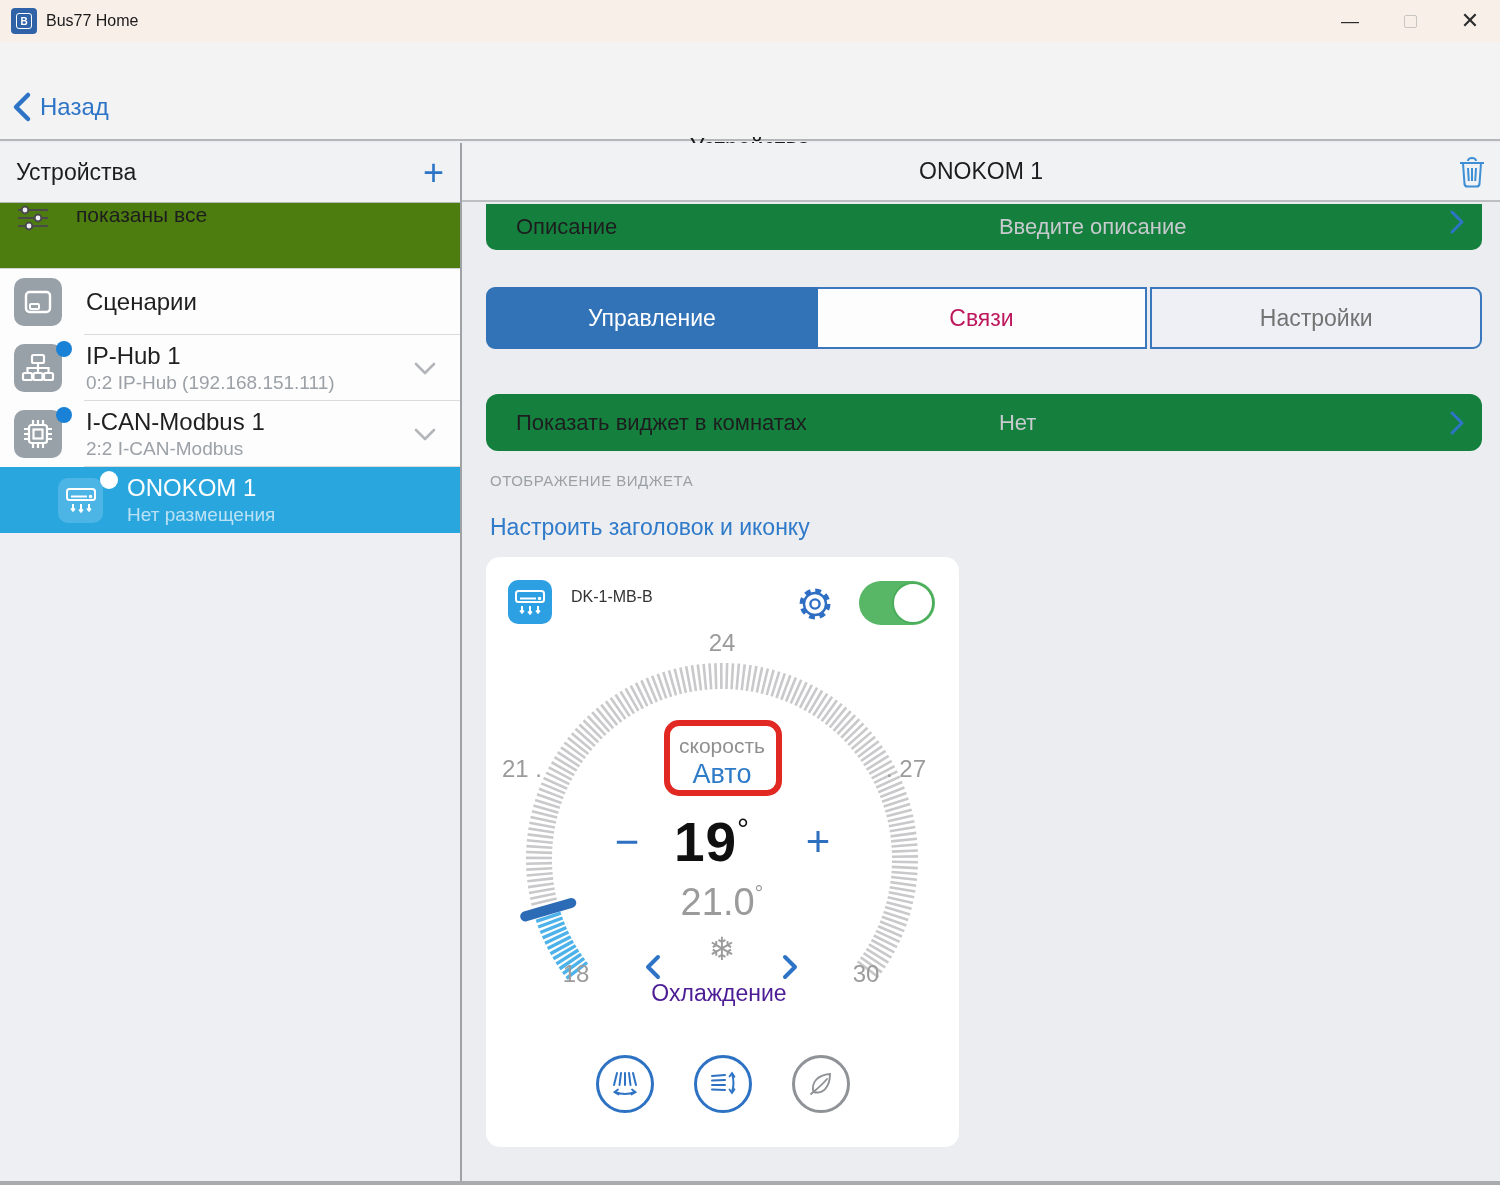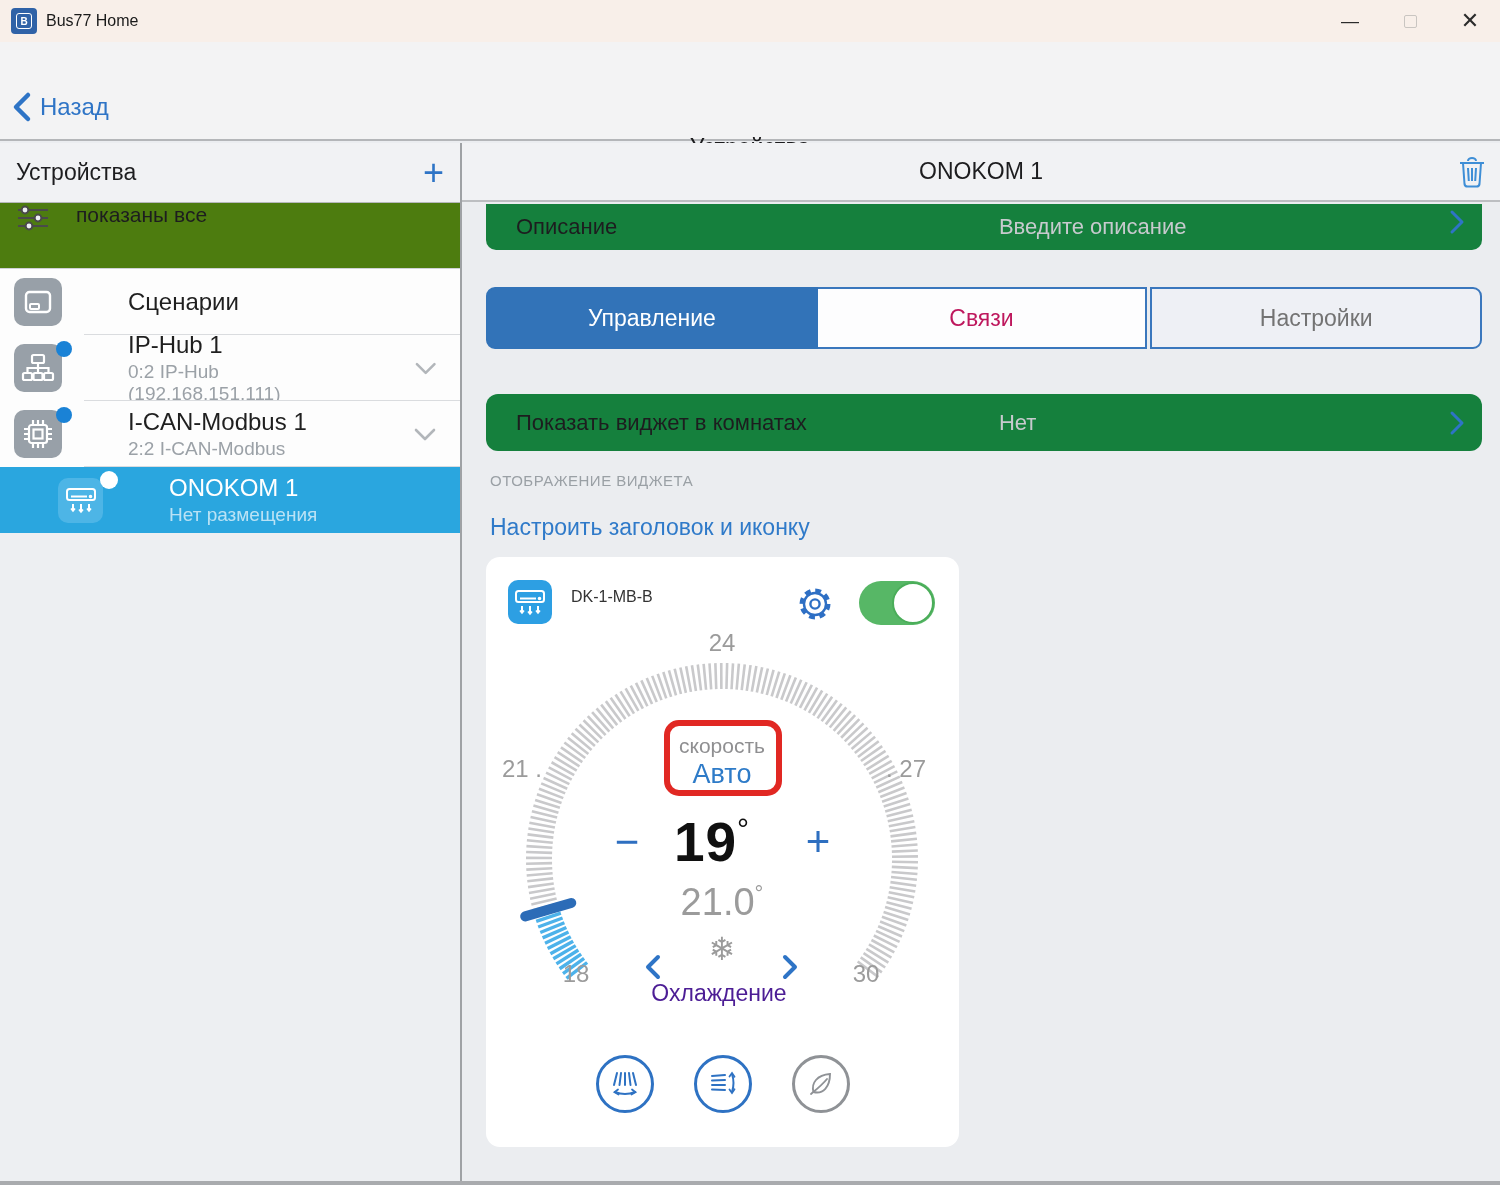--- a/index.html
+++ b/index.html
@@ -27,21 +27,21 @@
   .sidebar { width:462px; height:100%; background:#edeff2; border-right:2px solid #9fa2a5; position:relative; }
   .mainpanel { flex:1; height:100%; position:relative; background:#ebedf0; }
 
   
   .sb-header { height:60px; background:#f1f2f4; border-bottom:1px solid #b6b8bb; display:flex; align-items:center; padding:0 16px; }
   .sb-header .t { font-size:23px; color:#1d1d1f; }
   .sb-add { margin-left:auto; color:#2e74c6; font-size:36px; font-weight:300; line-height:30px; }
   .sb-filter { height:66px; background:#4d7c0f; border-bottom:1px solid #cfd2d6; display:flex; align-items:flex-start; padding:0 16px; }
   .sb-filter .t { font-size:21px; color:#1d1d1f; margin-left:26px; }
   .sb-list { background:#fdfdfd; }
-  .sb-row { height:66px; background:#fdfdfd; position:relative; display:flex; align-items:center; padding:0 14px;gap:42px; }
+  .sb-row { height:66px; background:#fdfdfd; position:relative; display:flex; align-items:center; padding:0 14px; }
   .sb-row .divider { position:absolute; left:84px; right:0; bottom:0; height:1px; background:#dadcdf; }
   .sq-icon { width:48px; height:48px; border-radius:10px; background:#98a0a8; position:relative; flex:none; display:flex; align-items:center; justify-content:center; }
   .badge { position:absolute; top:-5px; right:-5px; width:16px; height:16px; border-radius:50%; background:#1a82d6; }
   .badge.white { background:#fff; width:18px; height:18px; }
   .sb-texts { margin-left:24px; }
   .sb-title { font-size:24px; color:#1f1f1f; }
   .sb-sub { font-size:19px; color:#9ba1a7; margin-top:2px; }
   .sb-chevron { margin-left:auto; margin-right:8px; }
   .sb-row.selected { background:#2aa6df; }
   .sb-row.selected .sb-title { color:#fff; }

